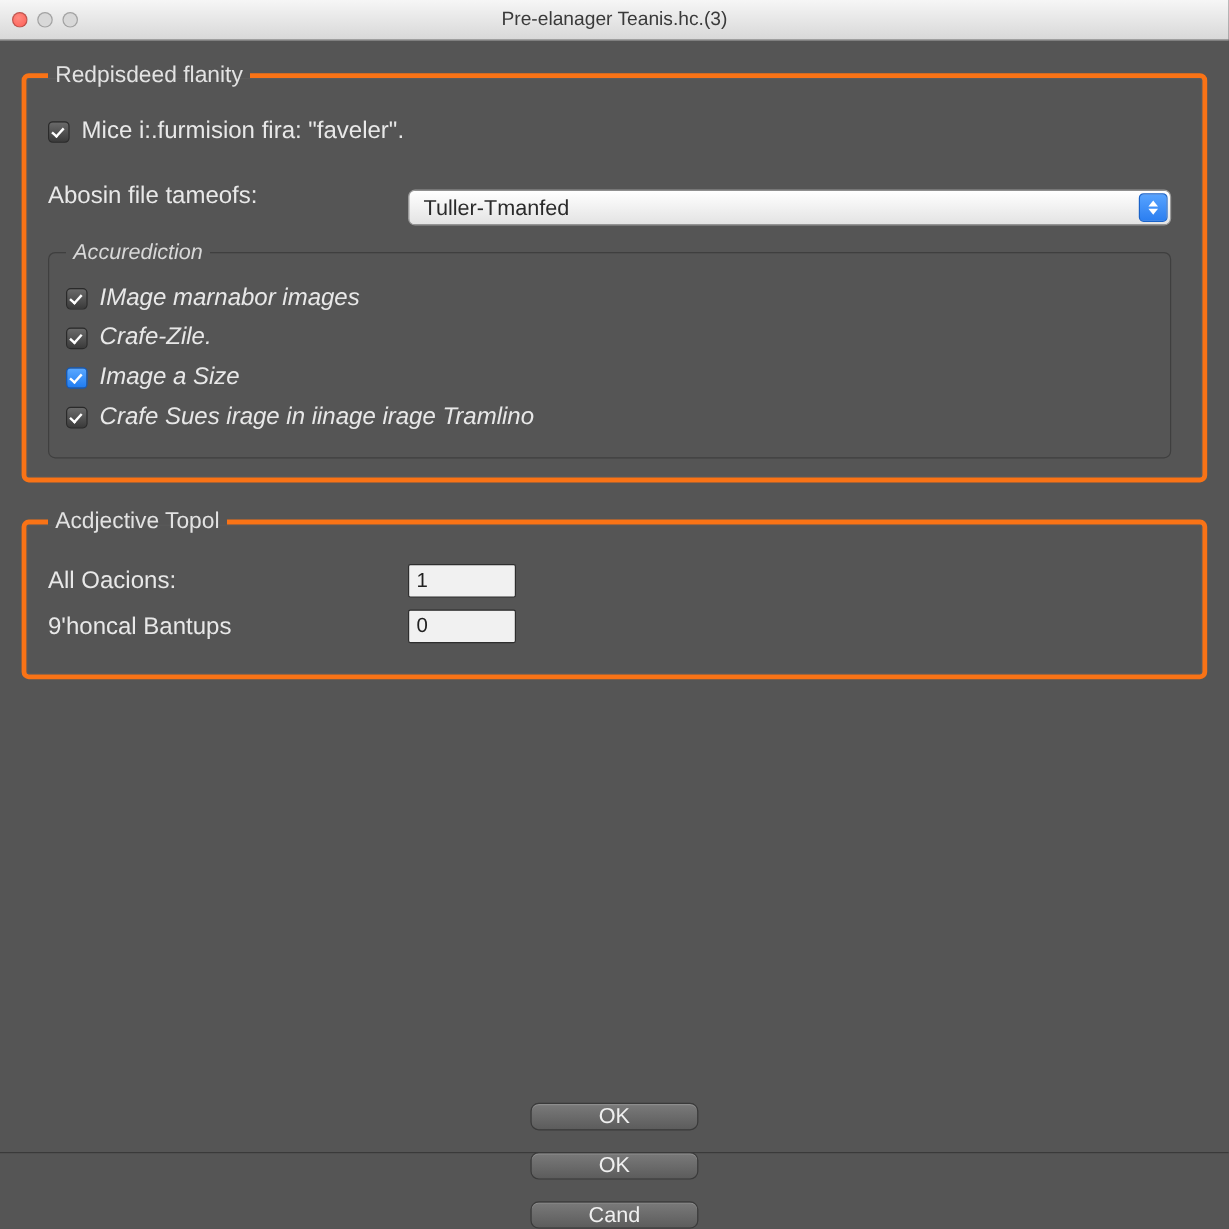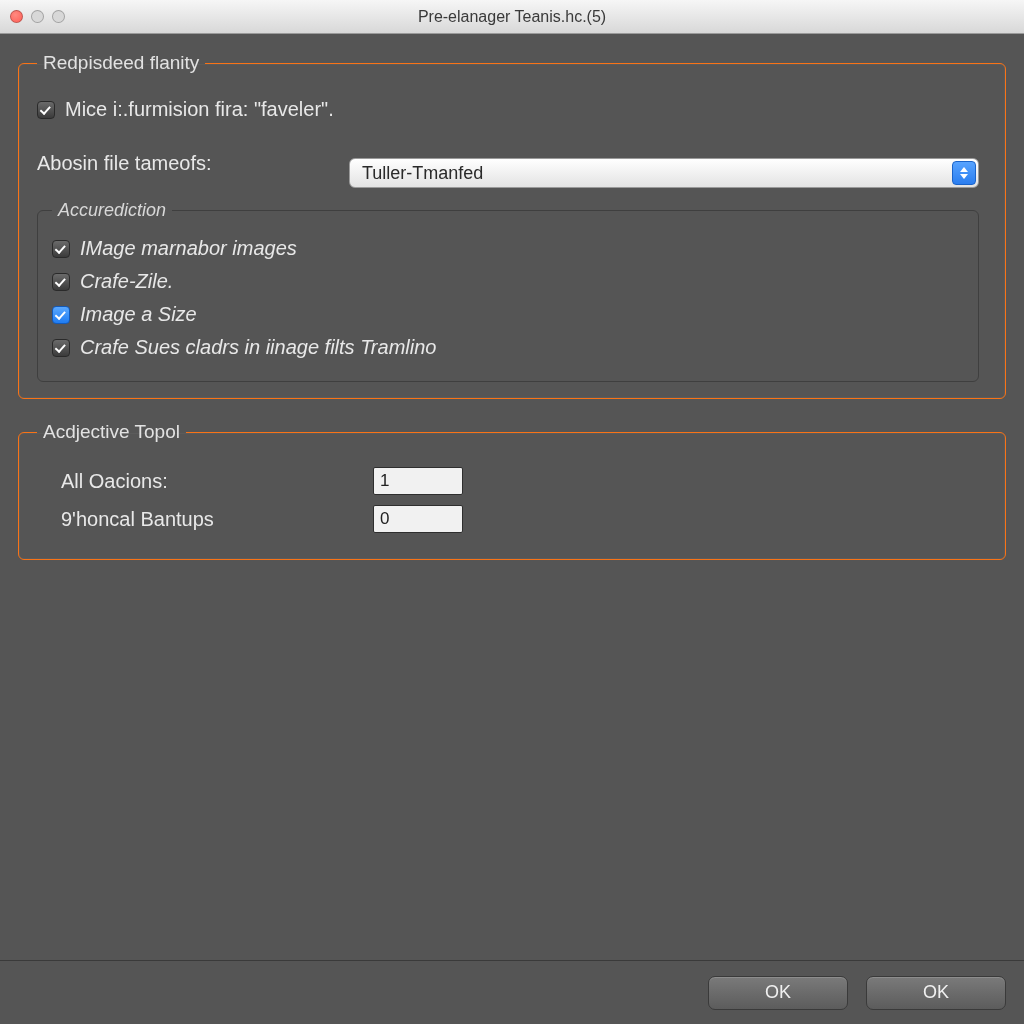--- a/index.html
+++ b/index.html
@@ -30,21 +30,21 @@
   .panel {
     background: #555555;
     color: #e8e8e8;
     padding: 18px 18px 0 18px;
     height: calc(1024px - 34px);
     position: relative;
     font-size: 19px;
   }
 
   fieldset.group {
-    border: 1px solid #f97316;
+    border: 4px solid #f97316;
     border-radius: 6px;
     padding: 14px 26px 16px 18px;
     margin-bottom: 22px;
     box-shadow: inset 0 0 0 1px rgba(255,255,255,0.04);
   }
   fieldset.group > legend {
     padding: 0 6px;
     font-size: 19px;
     color: #e2e2e2;
   }
@@ -54,21 +54,21 @@
     padding: 6px 14px 12px 14px;
     margin-top: 6px;
     font-style: italic;
   }
   fieldset.inner > legend {
     padding: 0 6px;
     font-size: 18px;
     color: #d8d8d8;
   }
 
-  .row { display: flex; align-items: center; gap: 12px; margin: 10px 0; }
+  .row { display: flex; align-items: center; margin: 10px 0; }
   .row.check { gap: 10px; }
   .row-label { min-width: 300px; }
   .row .lbl { font-size: 20px; color: #e8e8e8; }
 
   
   .chk {
     width: 18px; height: 18px; border-radius: 4px;
     background: linear-gradient(to bottom, #6a6a6a, #3b3b3b);
     border: 1px solid #2a2a2a;
     display: inline-flex; align-items: center; justify-content: center;
@@ -120,45 +120,46 @@
     padding: 2px 6px;
   }
 
   .bottom-bar {
     position: absolute; left: 0; right: 0; bottom: 0;
     height: 64px;
     border-top: 1px solid #3a3a3a;
     display: flex; align-items: center; justify-content: flex-end;
     gap: 18px; padding: 0 18px;
     background: #555555;
+    flex-direction: column;
   }
   .btn {
     min-width: 140px; height: 34px;
     border-radius: 7px;
     background: linear-gradient(to bottom, #7a7a7a, #5c5c5c);
     border: 1px solid #3a3a3a;
     color: #f0f0f0; font-size: 18px;
     display: inline-flex; align-items: center; justify-content: center;
     box-shadow: inset 0 1px 0 rgba(255,255,255,0.15);
     cursor: pointer;
   }
 
   .dropdown-row { margin-top: 18px; margin-bottom: 12px; }
-  .num-row .row-label { min-width: 300px; margin-left: 24px; }
+  .num-row .row-label { min-width: 300px; }
 </style>
 </head>
 <body>
 
 <div class="titlebar">
   <div class="traffic-lights">
     <div class="tl tl-close"></div>
     <div class="tl tl-min"></div>
     <div class="tl tl-max"></div>
   </div>
-  <div class="titlebar-title">Pre-elanager Teanis.hc.(5)</div>
+  <div class="titlebar-title">Pre-elanager Teanis.hc.(3)</div>
 </div>
 
 <div class="panel">
 
   <fieldset class="group">
     <legend>Redpisdeed flanity</legend>
 
     <div class="row check">
       <span class="chk">
           <span class="tick"></span>
@@ -195,21 +196,21 @@
       <div class="row check">
         <span class="chk blue">
             <span class="tick"></span>
           </span>
         <span class="lbl">Image a Size</span>
       </div>
       <div class="row check">
         <span class="chk">
             <span class="tick"></span>
           </span>
-        <span class="lbl">Crafe Sues cladrs in iinage filts Tramlino</span>
+        <span class="lbl">Crafe Sues irage in iinage irage Tramlino</span>
       </div>
     </fieldset>
   </fieldset>
 
   <fieldset class="group">
     <legend>Acdjective Topol</legend>
 
 
     <div class="row num-row">
       <span class="lbl row-label">All Oacions:</span>
@@ -217,14 +218,15 @@
     </div>
     <div class="row num-row">
       <span class="lbl row-label">9'honcal Bantups</span>
       <input class="numfield" value="0" style="">
     </div>
   </fieldset>
 
   <div class="bottom-bar">
     <div class="btn">OK</div>
     <div class="btn">OK</div>
+    <div class="btn">Cand</div>
   </div>
 </div>
 
 </body></html>

